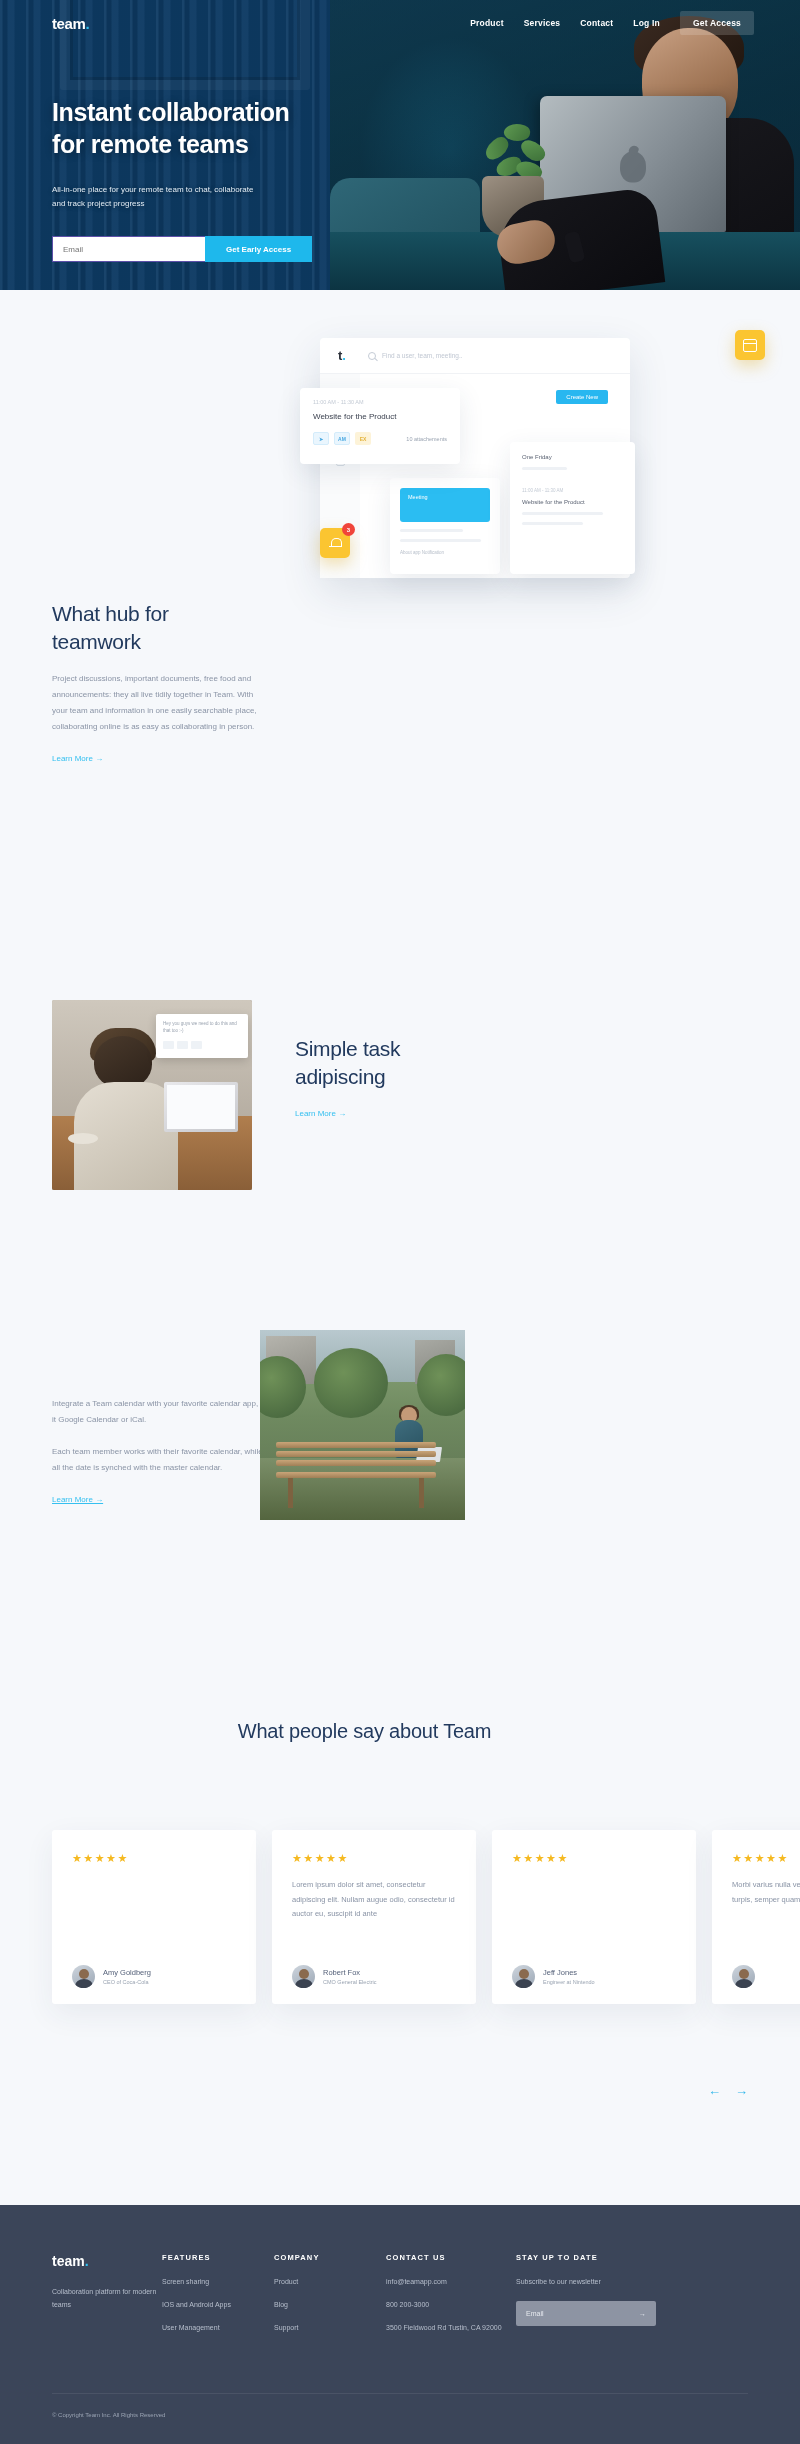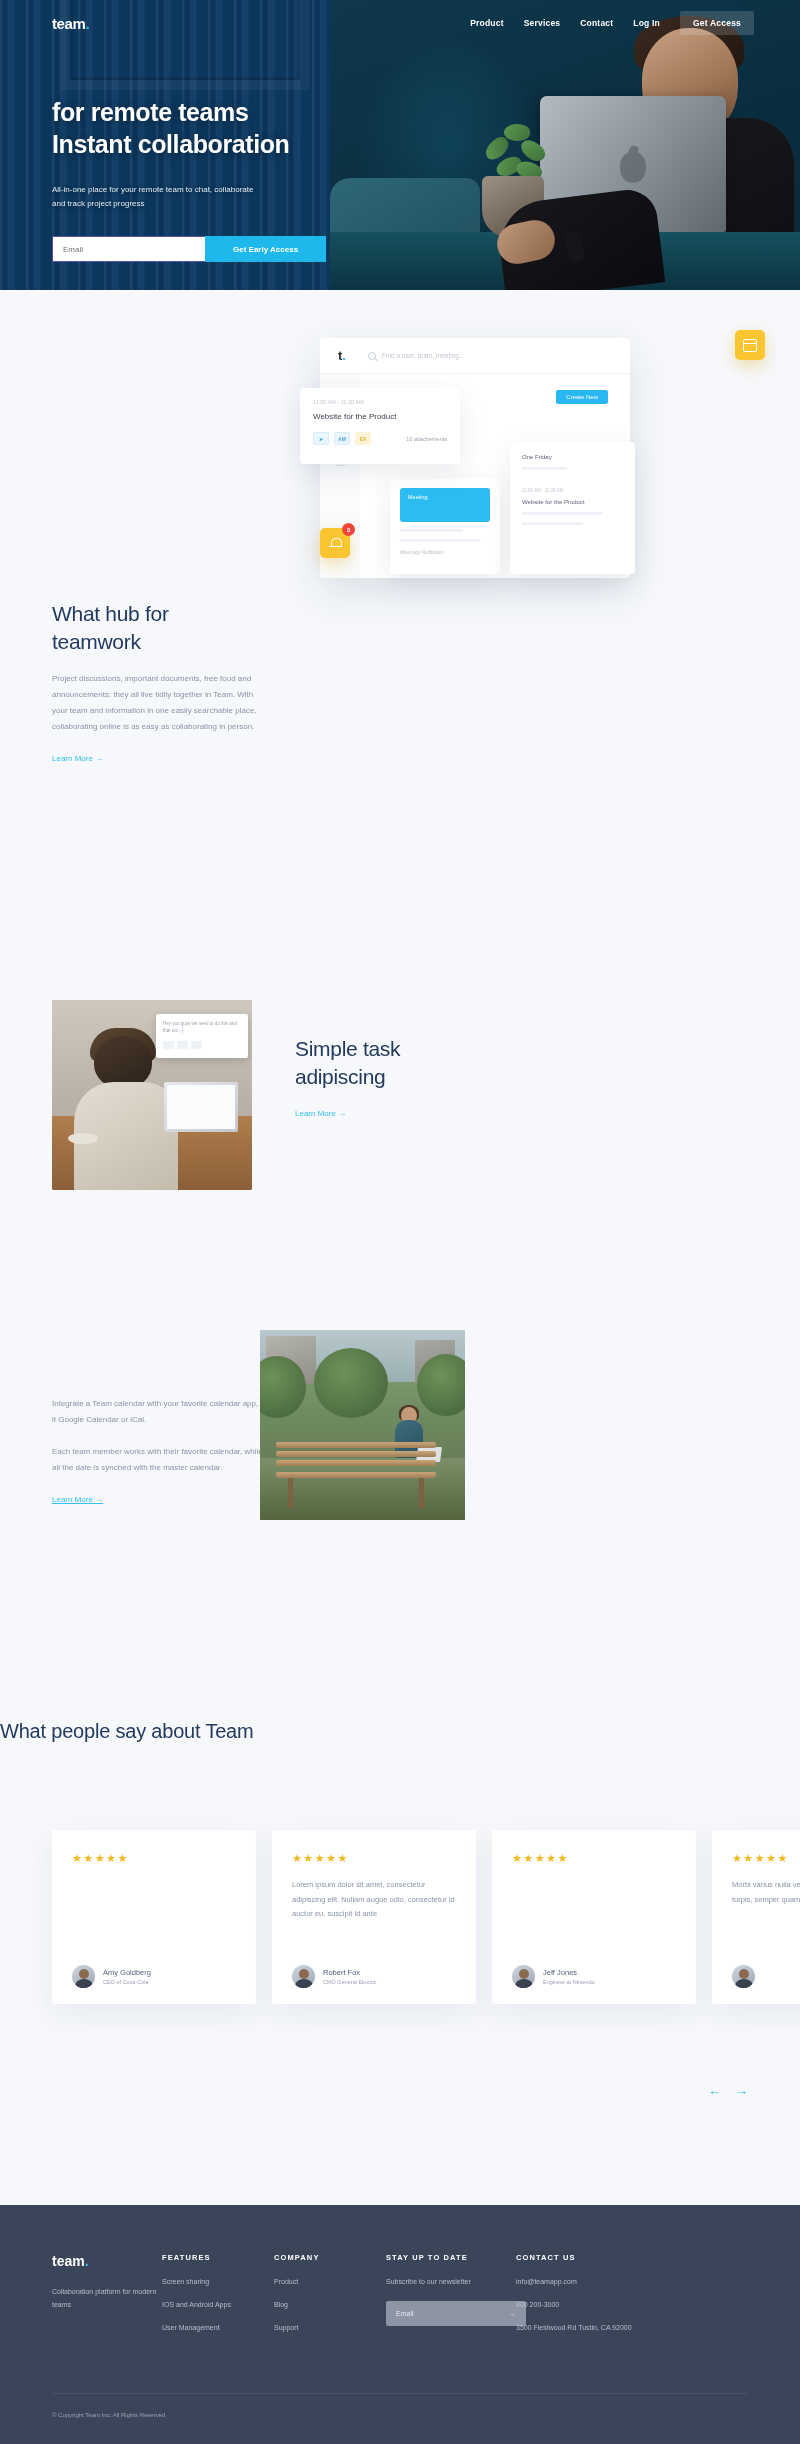--- a/index.html
+++ b/index.html
@@ -151,21 +151,21 @@
     text-shadow: 0 1px 5px rgba(0,0,0,0.4);
   }
   .hero-form { margin-top: 25px; display: flex; }
   .hero-input {
     width: 153px; height: 26px; background: #fff; border: 1.5px solid #5d4fa8;
     border-right: none; padding: 0 10px; font-size: 8px; color: #666;
     font-family: inherit; outline: none;
   }
   .hero-btn {
     height: 26px; background: #1eb8ec; color: #fff; border: none;
-    padding: 0 28px; font-size: 8px; font-weight: 700; cursor: pointer;
+    padding: 0 21px; font-size: 8px; font-weight: 700; cursor: pointer;
     font-family: inherit;
   }
   h2.sec-title {
     color: #223a5e; font-size: 21px; font-weight: 400; line-height: 1.32;
     letter-spacing: -0.3px;
   }
   p.sec-body {
     margin-top: 16px; color: #8a94a6; font-size: 8px; line-height: 2.0;
   }
   .learn {
@@ -324,21 +324,21 @@
     border-radius: 12px 12px 3px 3px; background: linear-gradient(150deg,#3f6d7e,#28505e); }
   .si-woman-h { position: absolute; right: 48px; bottom: 96px; width: 16px; height: 17px;
     border-radius: 50%; background: #c49a78; }
   .si-woman-hair { position: absolute; right: 46px; bottom: 99px; width: 20px; height: 16px;
     border-radius: 50% 50% 30% 30%; background: #4b3726; }
   .si-lap { position: absolute; right: 24px; bottom: 58px; width: 24px; height: 15px;
     background: #dfe3e6; border-radius: 1px; transform: skewX(-8deg); }
 
   
   .t-head {
-    position: absolute; left: 0; top: 1720px; width: 729px; 
+    position: absolute; left: 0; top: 1720px; width: 729px; text-align: center;
     color: #223a5e; font-size: 20px; font-weight: 400; letter-spacing: -0.2px;
   }
   .t-track { position: absolute; left: 52px; top: 1830px; display: flex; gap: 16px; }
   .t-card {
     width: 204px; height: 174px; background: #fff; border-radius: 3px;
     padding: 22px 20px 16px; flex-shrink: 0;
     box-shadow: 0 10px 30px rgba(40,60,90,0.07);
     display: flex; flex-direction: column;
   }
   .stars { color: #f5b921; font-size: 11px; letter-spacing: 1.5px; }
@@ -426,22 +426,22 @@
       <a class="nav-link" href="#">Product</a>
       <a class="nav-link" href="#">Services</a>
       <a class="nav-link" href="#">Contact</a>
       <a class="nav-link" href="#">Log In</a>
       <div class="nav-cta">Get Access</div>
     </div>
   </div>
 
   <div class="hero-content">
     <div class="hero-title">
+      <div>Instant collaboration</div>
       <div>for remote teams</div>
-      <div>Instant collaboration</div>
     </div>
     <div class="hero-sub">All-in-one place for your remote team to chat, collaborate and track project progress</div>
     <div class="hero-form">
       <input class="hero-input" type="text" placeholder="Email" style="">
       <button class="hero-btn">Get Early Access</button>
     </div>
   </div>
 </div>
 
 <div class="hub">
@@ -643,30 +643,30 @@
     </div>
 
     <div class="f-col">
       <div class="f-h">COMPANY</div>
       <div class="f-li">Product</div>
       <div class="f-li">Blog</div>
       <div class="f-li">Support</div>
     </div>
 
     <div class="f-col wide">
+      <div class="f-h">CONTACT US</div>
+      <div class="f-li">info@teamapp.com</div>
+      <div class="f-li">800 200-3000</div>
+      <div class="f-li">3500 Fieldwood Rd Tustin, CA 92000</div>
+    </div>
+
+    <div class="f-col wide">
       <div class="f-h">STAY UP TO DATE</div>
       <div class="f-li">Subscribe to our newsletter</div>
       <div class="f-news-in">
         <span>Email</span>
         <span class="f-arrow">→</span>
       </div>
     </div>
-
-    <div class="f-col wide">
-      <div class="f-h">CONTACT US</div>
-      <div class="f-li">info@teamapp.com</div>
-      <div class="f-li">800 200-3000</div>
-      <div class="f-li">3500 Fieldwood Rd Tustin, CA 92000</div>
-    </div>
   </div>
   <div class="f-divider"></div>
   <div class="f-bottom">© Copyright Team Inc. All Rights Reserved</div>
 </div>
 
 </body></html>

